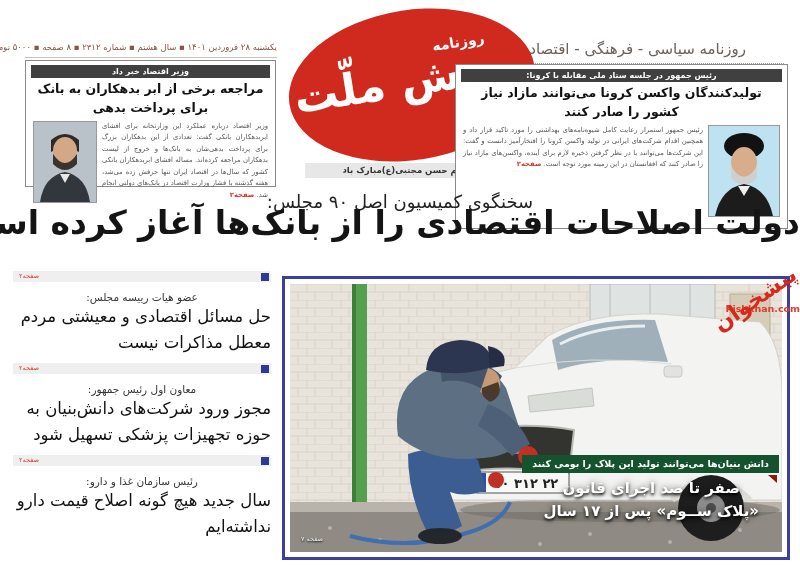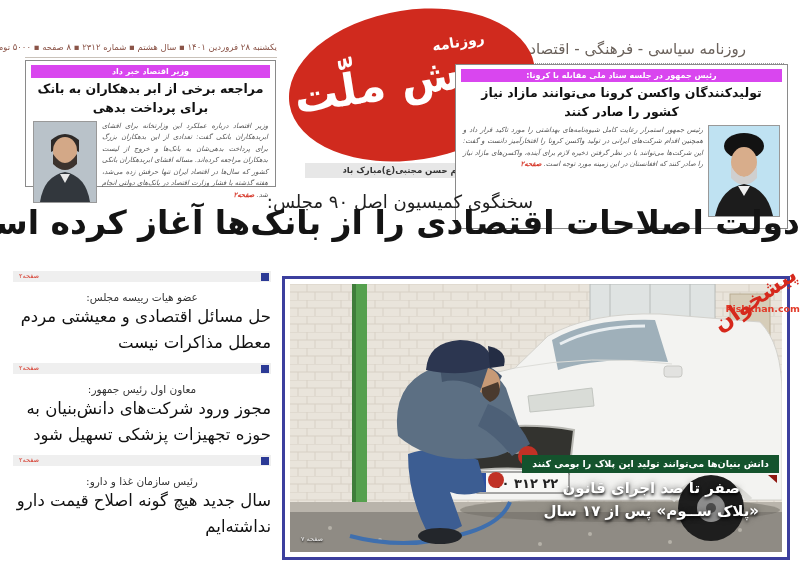--- a/index.html
+++ b/index.html
@@ -18,24 +18,24 @@
               transform:rotate(-9deg);}
   .logo-title{position:absolute;top:44px;left:0;width:100%;text-align:center;color:#fff;
               font-size:44px;font-weight:bold;transform:rotate(-9deg);letter-spacing:-1px;}
   .occasion{position:absolute;left:305px;top:163px;width:228px;height:15px;background:#e7e7e7;
             font-size:8.5px;font-weight:bold;color:#333;text-align:center;line-height:15px;white-space:nowrap;}
 
   
   .box{position:absolute;border:1px solid #8a8a8a;background:#fff;box-sizing:border-box;}
   .box-left{left:25px;top:60px;width:251px;height:127px;}
   .box-right{left:455px;top:64px;width:333px;height:165px;}
-  .bluebar{margin:4px 5px 2px;background:#d946ef;color:#fff;font-size:8px;text-align:center;
+  .bluebar{margin:4px 5px 2px;background:#404040;color:#fff;font-size:8px;text-align:center;
            line-height:13px;height:13px;font-weight:bold;white-space:nowrap;overflow:hidden;}
   .box h3{margin:1px 6px 3px;font-size:12.5px;line-height:1.5;text-align:center;color:#111;}
-  .artrow{display:flex;gap:5px;padding:0 7px;align-items:flex-start;font-style:italic;}
+  .artrow{display:flex;gap:5px;padding:0 7px;align-items:flex-start;}
   .artrow p{margin:0;font-size:6.8px;line-height:1.7;text-align:justify;color:#555;}
   .pageref{color:#d6392b;font-weight:bold;}
   .avatar{flex:0 0 auto;border:1px solid #999;background:#cdd5da;}
 
   
   .lead-kicker{position:absolute;top:191px;left:0;width:100%;text-align:center;font-size:18px;
                color:#222;white-space:nowrap;}
   .headline{position:absolute;top:203px;left:0;width:100%;text-align:center;font-size:33px;
             font-weight:bold;color:#141414;margin:0;white-space:nowrap;}
 

